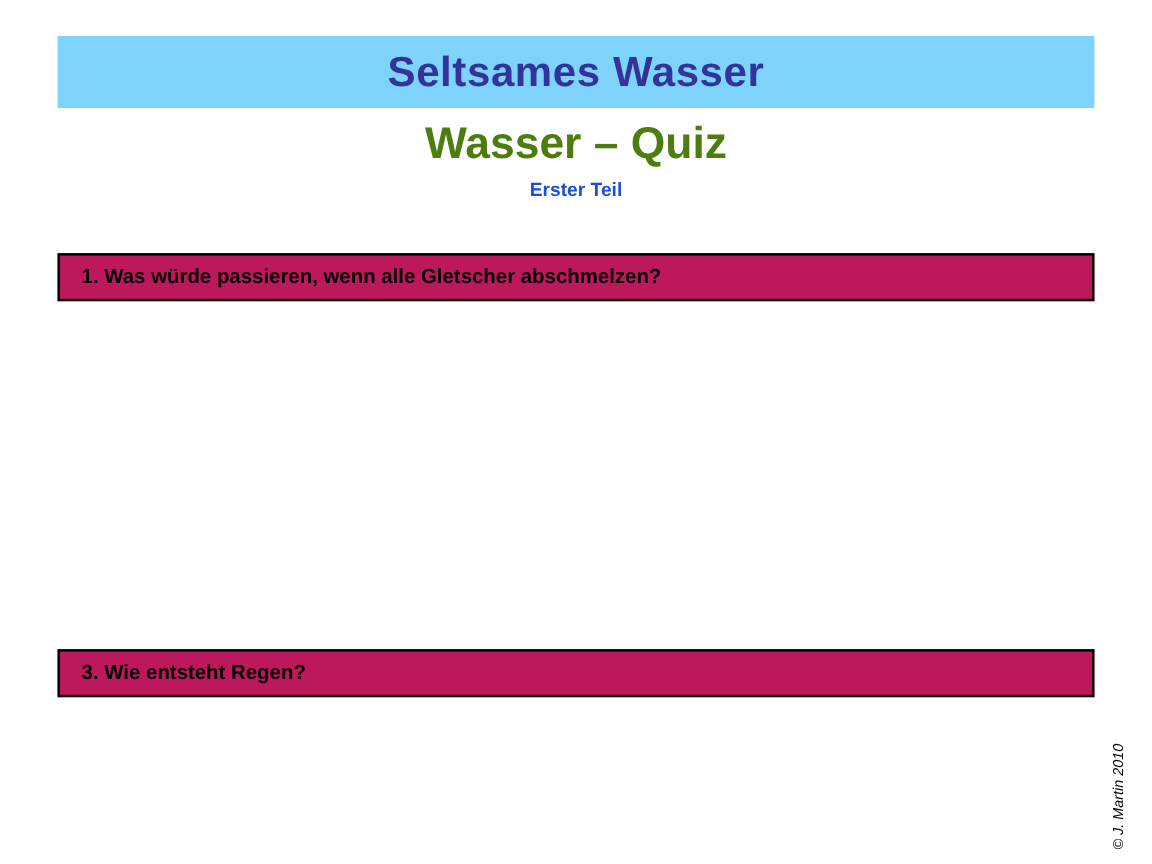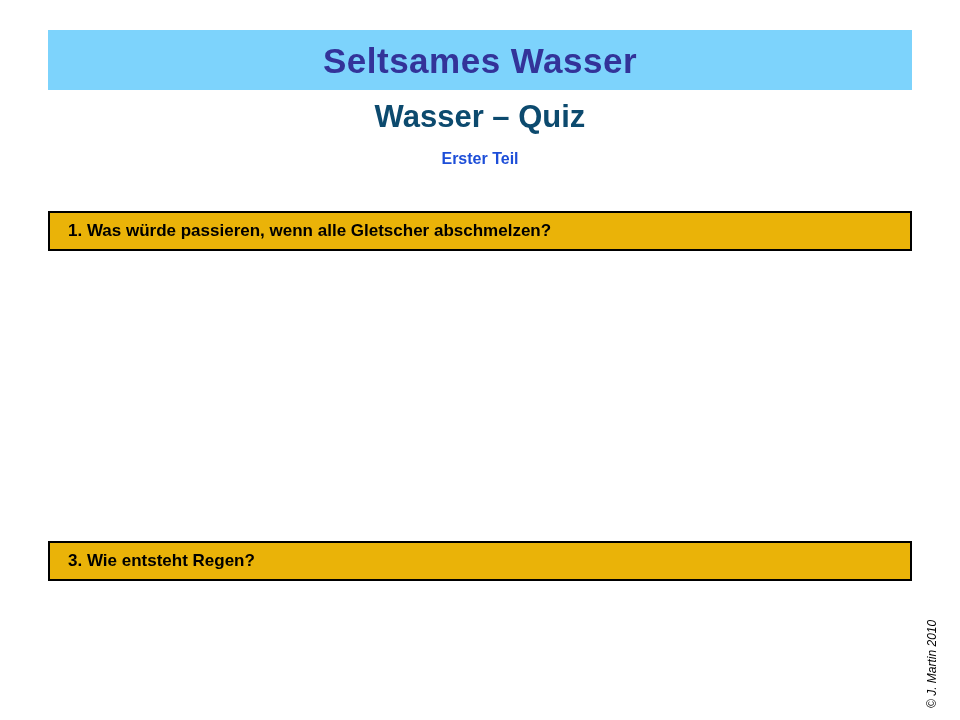--- a/index.html
+++ b/index.html
@@ -43,23 +43,23 @@
   }
 
   
   #subtitle {
     position: absolute;
     left: 0;
     top: 100px;
     width: 960px;
     text-align: center;
     font-family: "Liberation Sans", sans-serif;
-    font-size: 31px;
+    font-size: 37px;
     font-weight: bold;
-    color: #0c4a6e;
+    color: #4d7c0f;
     line-height: 1.1;
     white-space: nowrap;
   }
   #subsubtitle {
     position: absolute;
     left: 0;
     top: 150px;
     width: 960px;
     text-align: center;
     font-family: "Liberation Sans", sans-serif;
@@ -70,21 +70,21 @@
     white-space: nowrap;
   }
 
   
   .question-box {
     position: absolute;
     left: 48px;
     width: 864px;
     height: 40px;
     box-sizing: border-box;
-    background: #eab308;
+    background: #be185d;
     border: 2px solid #000000;
     display: flex;
     align-items: center;
   }
   .question-box .question-text {
     font-family: "Liberation Sans", sans-serif;
     font-size: 17px;
     font-weight: bold;
     color: #000000;
     padding-left: 18px;

